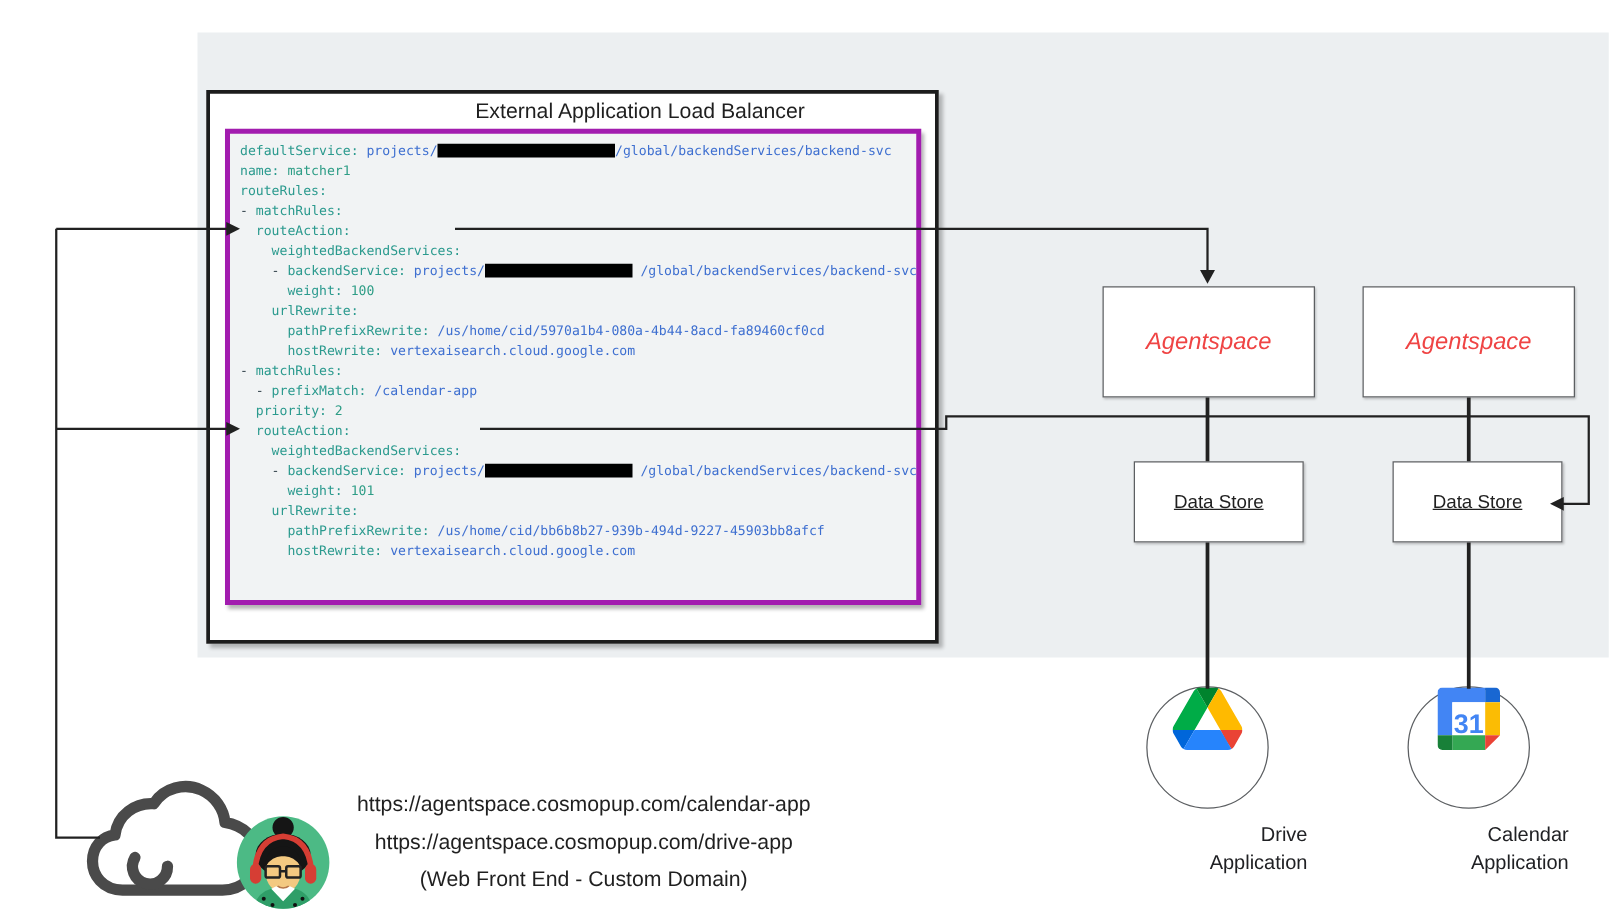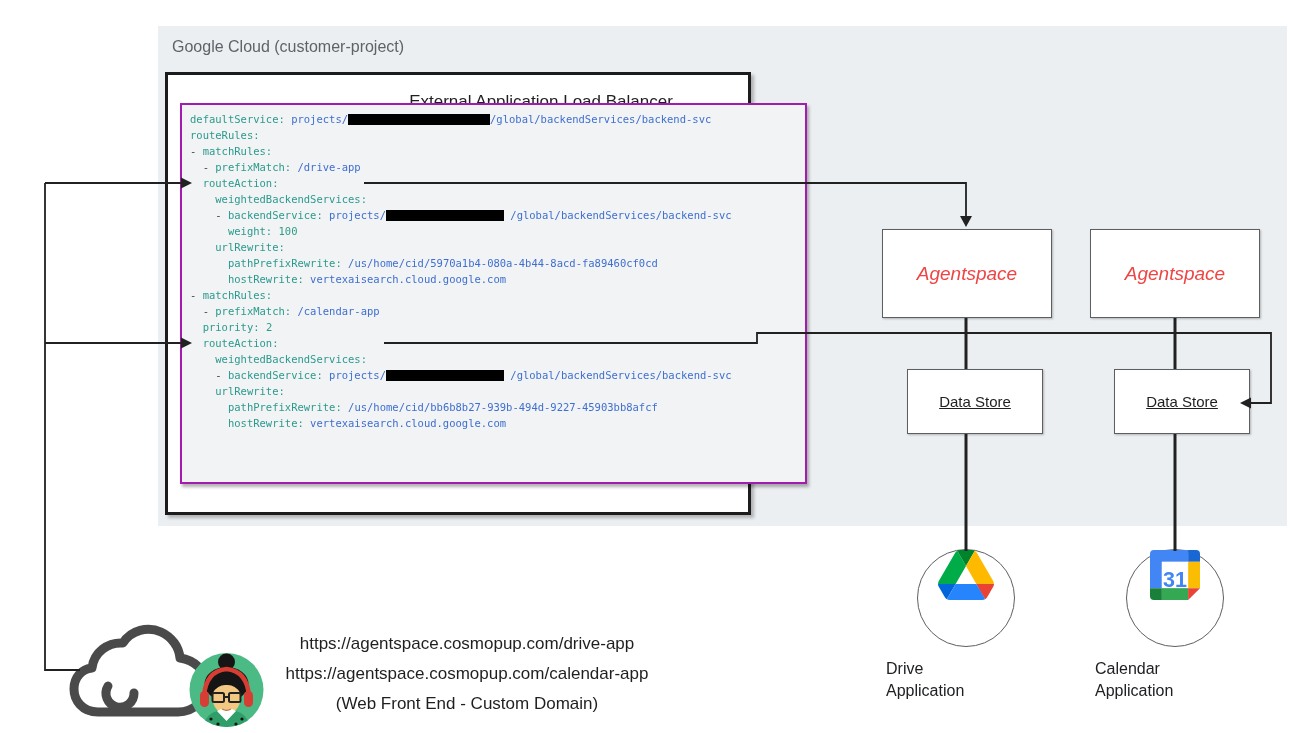--- a/index.html
+++ b/index.html
@@ -4,24 +4,24 @@
 <style>
   html,body{margin:0;padding:0;background:#fff;}
   .canvas{position:relative;width:1292px;height:733px;background:#ffffff;overflow:hidden;
           font-family:"Liberation Sans", sans-serif;color:#202124;}
 
   .cloud-container{position:absolute;left:158px;top:26px;width:1129px;height:500px;background:#eceff1;}
   .cloud-container-label{position:absolute;left:172px;top:38px;font-size:16px;color:#5f6368;}
 
   .lb-box{position:absolute;left:165px;top:72px;width:586px;height:443px;background:#ffffff;
           border:3px solid #1c1c1c;box-sizing:border-box;box-shadow:3px 3px 3px rgba(0,0,0,0.25);}
-  .lb-title{position:absolute;left:165px;top:92px;width:694px;text-align:center;font-size:17px;color:#1f1f1f;padding-left:29px;}
+  .lb-title{position:absolute;left:165px;top:79px;width:694px;text-align:center;font-size:17px;color:#1f1f1f;}
 
-  .code-box{position:absolute;left:180px;top:103px;width:627px;height:381px;background:#f1f3f4;
-            border:2px solid #a21caf;box-sizing:border-box;box-shadow:2px 3px 3px rgba(0,0,0,0.3);
+  .code-box{position:absolute;left:180px;top:103px;width:557px;height:381px;background:#f1f3f4;
+            border:4px solid #a21caf;box-sizing:border-box;box-shadow:2px 3px 3px rgba(0,0,0,0.3);
             padding:6px 0 0 8px;overflow:hidden;}
   .code-line{white-space:pre;font-family:"DejaVu Sans Mono","Liberation Mono",monospace;
              font-size:10.5px;line-height:16px;height:16px;}
   .tok-key{color:#2b9a8e;}
   .tok-val{color:#2e9d86;}
   .tok-str{color:#3e6fd0;}
   .tok-plain{color:#37474f;}
   .redacted{display:inline-block;width:118px;height:11px;background:#000;vertical-align:middle;margin-bottom:2px;}
   .code-line:nth-child(1) .redacted{width:142px;}
 
@@ -32,59 +32,59 @@
   .agentspace.second{left:1090px;}
   .datastore{width:136px;height:65px;top:369px;font-size:15px;color:#1f1f1f;text-decoration:underline;}
   .datastore.first{left:907px;}
   .datastore.second{left:1114px;}
 
   .app-circle{position:absolute;top:549px;width:98px;height:98px;border-radius:50%;background:#fff;
               border:1.5px solid #5c5f62;box-sizing:border-box;display:flex;align-items:flex-start;justify-content:center;}
   .app-circle.drive{left:917px;}
   .app-circle.calendar{left:1126px;}
 
-  .app-label{position:absolute;top:658px;width:160px;text-align:left;font-size:16px;line-height:22px;color:#202124;}
+  .app-label{position:absolute;top:658px;width:160px;text-align:right;font-size:16px;line-height:22px;color:#202124;}
   .app-label.drive{left:886px;}
   .app-label.calendar{left:1095px;}
 
   .client-urls{position:absolute;left:268px;top:629px;width:398px;text-align:center;
                font-size:17px;line-height:30px;color:#1f1f1f;}
 
   .overlay{position:absolute;left:0;top:0;width:1292px;height:733px;pointer-events:none;}
   .client-cloud{position:absolute;left:68px;top:620px;}
   .client-avatar{position:absolute;left:189px;top:651px;}
 </style>
 </head>
 <body>
 
 <div class="canvas">
 
   <div class="cloud-container"></div>
-  <div class="cloud-container-label">Google Cloud (customer-project)</div>
 
   <div class="lb-box"></div>
   <div class="lb-title">External Application Load Balancer</div>
   <div class="code-box">
       <div class="code-line"><span class="tok-key">defaultService:</span><span class="tok-str"> projects/</span><span class="redacted"></span><span class="tok-str">/global/backendServices/backend-svc</span></div>
+      <div class="code-line"><span class="tok-key">name:</span><span class="tok-val"> matcher1</span></div>
       <div class="code-line"><span class="tok-key">routeRules:</span></div>
       <div class="code-line"><span class="tok-plain">- </span><span class="tok-key">matchRules:</span></div>
-      <div class="code-line"><span class="tok-plain">  - </span><span class="tok-key">prefixMatch:</span><span class="tok-str"> /drive-app</span></div>
       <div class="code-line"><span class="tok-plain">  </span><span class="tok-key">routeAction:</span></div>
       <div class="code-line"><span class="tok-plain">    </span><span class="tok-key">weightedBackendServices:</span></div>
       <div class="code-line"><span class="tok-plain">    - </span><span class="tok-key">backendService:</span><span class="tok-str"> projects/</span><span class="redacted"></span><span class="tok-str"> /global/backendServices/backend-svc</span></div>
       <div class="code-line"><span class="tok-plain">      </span><span class="tok-key">weight:</span><span class="tok-val"> 100</span></div>
       <div class="code-line"><span class="tok-plain">    </span><span class="tok-key">urlRewrite:</span></div>
       <div class="code-line"><span class="tok-plain">      </span><span class="tok-key">pathPrefixRewrite:</span><span class="tok-str"> /us/home/cid/5970a1b4-080a-4b44-8acd-fa89460cf0cd</span></div>
       <div class="code-line"><span class="tok-plain">      </span><span class="tok-key">hostRewrite:</span><span class="tok-str"> vertexaisearch.cloud.google.com</span></div>
       <div class="code-line"><span class="tok-plain">- </span><span class="tok-key">matchRules:</span></div>
       <div class="code-line"><span class="tok-plain">  - </span><span class="tok-key">prefixMatch:</span><span class="tok-str"> /calendar-app</span></div>
       <div class="code-line"><span class="tok-plain">  </span><span class="tok-key">priority:</span><span class="tok-val"> 2</span></div>
       <div class="code-line"><span class="tok-plain">  </span><span class="tok-key">routeAction:</span></div>
       <div class="code-line"><span class="tok-plain">    </span><span class="tok-key">weightedBackendServices:</span></div>
       <div class="code-line"><span class="tok-plain">    - </span><span class="tok-key">backendService:</span><span class="tok-str"> projects/</span><span class="redacted"></span><span class="tok-str"> /global/backendServices/backend-svc</span></div>
+      <div class="code-line"><span class="tok-plain">      </span><span class="tok-key">weight:</span><span class="tok-val"> 101</span></div>
       <div class="code-line"><span class="tok-plain">    </span><span class="tok-key">urlRewrite:</span></div>
       <div class="code-line"><span class="tok-plain">      </span><span class="tok-key">pathPrefixRewrite:</span><span class="tok-str"> /us/home/cid/bb6b8b27-939b-494d-9227-45903bb8afcf</span></div>
       <div class="code-line"><span class="tok-plain">      </span><span class="tok-key">hostRewrite:</span><span class="tok-str"> vertexaisearch.cloud.google.com</span></div>
     </div>
 
   <div class="node-box agentspace first">
     <span>Agentspace</span>
   </div>
   <div class="node-box agentspace second">
     <span>Agentspace</span>
@@ -159,22 +159,22 @@
       <circle cx="22" cy="68" r="1.6" fill="#111"></circle>
         <circle cx="29" cy="73" r="1.6" fill="#111"></circle>
       <circle cx="18" cy="75" r="1.6" fill="#111"></circle>
         <circle cx="53" cy="68" r="1.6" fill="#111"></circle>
       <circle cx="47" cy="73" r="1.6" fill="#111"></circle>
         <circle cx="57" cy="75" r="1.6" fill="#111"></circle>
     </g>
   </svg>
 
   <div class="client-urls">
+    <div>https://agentspace.cosmopup.com/calendar-app</div>
     <div>https://agentspace.cosmopup.com/drive-app</div>
-    <div>https://agentspace.cosmopup.com/calendar-app</div>
     <div>(Web Front End - Custom Domain)</div>
   </div>
 
   <svg class="overlay" viewBox="0 0 1292 733">
     <g stroke="#212121" stroke-width="1.8" fill="none">
       <polyline points="45,183 45,670 80,670"></polyline>
       <line x1="45" y1="183" x2="182" y2="183"></line>
       <line x1="45" y1="343" x2="182" y2="343"></line>
       <polyline points="364,183 966,183 966,217"></polyline>
       <polyline points="384,343 757,343 757,333 1271,333 1271,403 1250,403"></polyline>

